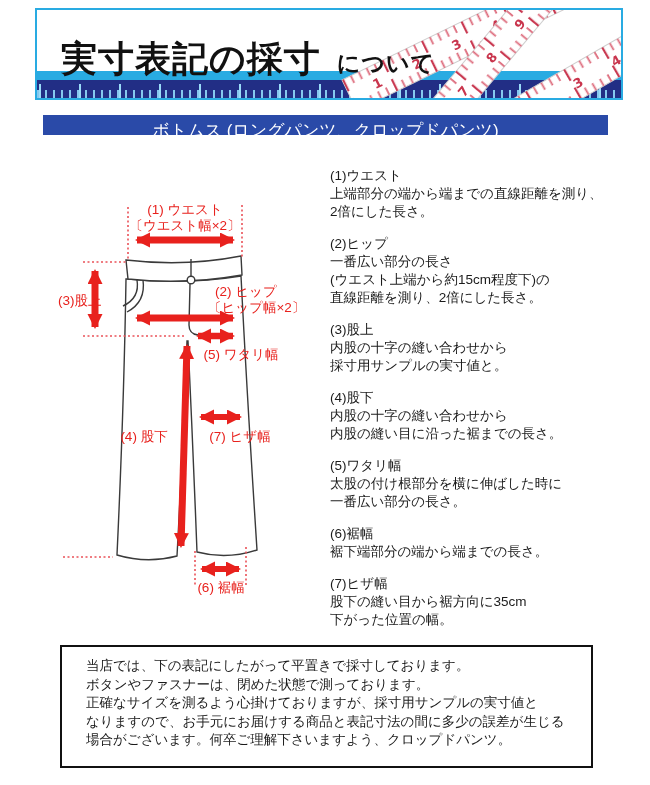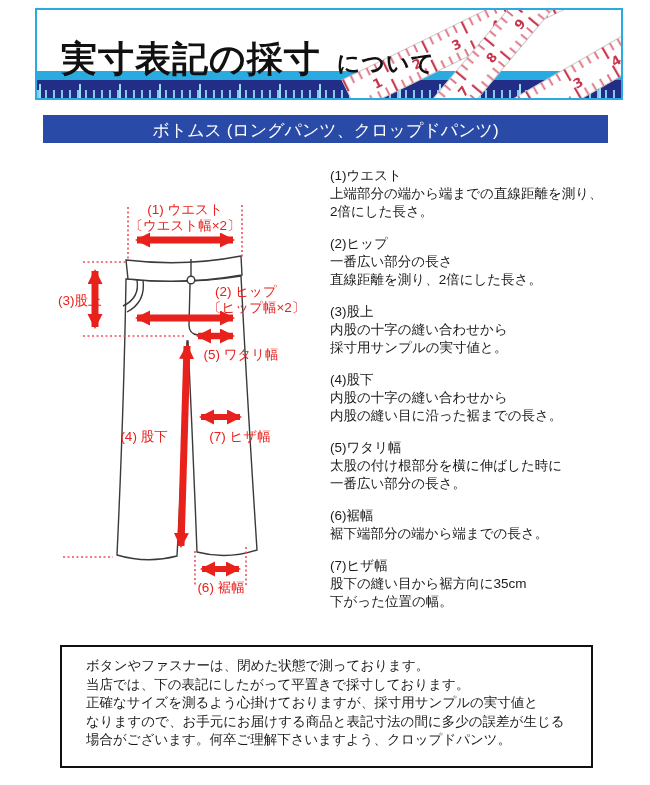--- a/index.html
+++ b/index.html
@@ -26,21 +26,21 @@
   .tapes{position:absolute;left:0;top:0;overflow:visible;}
   .tape-num{font-size:13px;font-weight:bold;fill:#c9354d;font-family:"DejaVu Sans",sans-serif;}
   .header-title{
     position:absolute;left:24px;top:16px;white-space:nowrap;color:#111;
     display:flex;align-items:baseline;letter-spacing:1px;
   }
   .title-main{font-size:36px;font-weight:bold;margin-top:9px;}
   .title-suffix{font-size:23px;font-weight:bold;margin-left:16px;}
   
   .banner{
-    position:absolute;left:43px;top:115px;width:565px;height:28px;
+    position:absolute;left:43px;top:115px;width:565px;height:20px;
     background:#2a4aa8;color:#ffffff;font-size:17px;line-height:32px;
     text-align:center;white-space:nowrap;
   }
   
   .diagram{position:absolute;left:55px;top:195px;}
   .dg-label{font-size:13.5px;fill:#e8211d;font-family:"Liberation Sans","DejaVu Sans",sans-serif;}
   
   .definitions{position:absolute;left:330px;top:167px;width:315px;font-size:13.5px;line-height:18px;}
   .def-section{margin:0 0 14px 0;}
   .def-line{white-space:nowrap;}
@@ -160,20 +160,21 @@
 
 <div class="definitions">
   <div class="def-section">
     <div class="def-line">(1)ウエスト</div>
     <div class="def-line">上端部分の端から端までの直線距離を測り、</div>
     <div class="def-line">2倍にした長さ。</div>
   </div>
   <div class="def-section">
     <div class="def-line">(2)ヒップ</div>
     <div class="def-line">一番広い部分の長さ</div>
+    <div class="def-line">(ウエスト上端から約15cm程度下)の</div>
     <div class="def-line">直線距離を測り、2倍にした長さ。</div>
   </div>
   <div class="def-section">
     <div class="def-line">(3)股上</div>
     <div class="def-line">内股の十字の縫い合わせから</div>
     <div class="def-line">採寸用サンプルの実寸値と。</div>
   </div>
   <div class="def-section">
     <div class="def-line">(4)股下</div>
     <div class="def-line">内股の十字の縫い合わせから</div>
@@ -189,18 +190,18 @@
     <div class="def-line">裾下端部分の端から端までの長さ。</div>
   </div>
   <div class="def-section">
     <div class="def-line">(7)ヒザ幅</div>
     <div class="def-line">股下の縫い目から裾方向に35cm</div>
     <div class="def-line">下がった位置の幅。</div>
   </div>
 </div>
 
 <div class="notes-box">
+  <div class="note-line">当店では、下の表記にしたがって平置きで採寸しております。</div>
   <div class="note-line">ボタンやファスナーは、閉めた状態で測っております。</div>
-  <div class="note-line">当店では、下の表記にしたがって平置きで採寸しております。</div>
   <div class="note-line">正確なサイズを測るよう心掛けておりますが、採寸用サンプルの実寸値と</div>
   <div class="note-line">なりますので、お手元にお届けする商品と表記寸法の間に多少の誤差が生じる</div>
   <div class="note-line">場合がございます。何卒ご理解下さいますよう、クロップドパンツ。</div>
 </div>
 
 </body></html>

